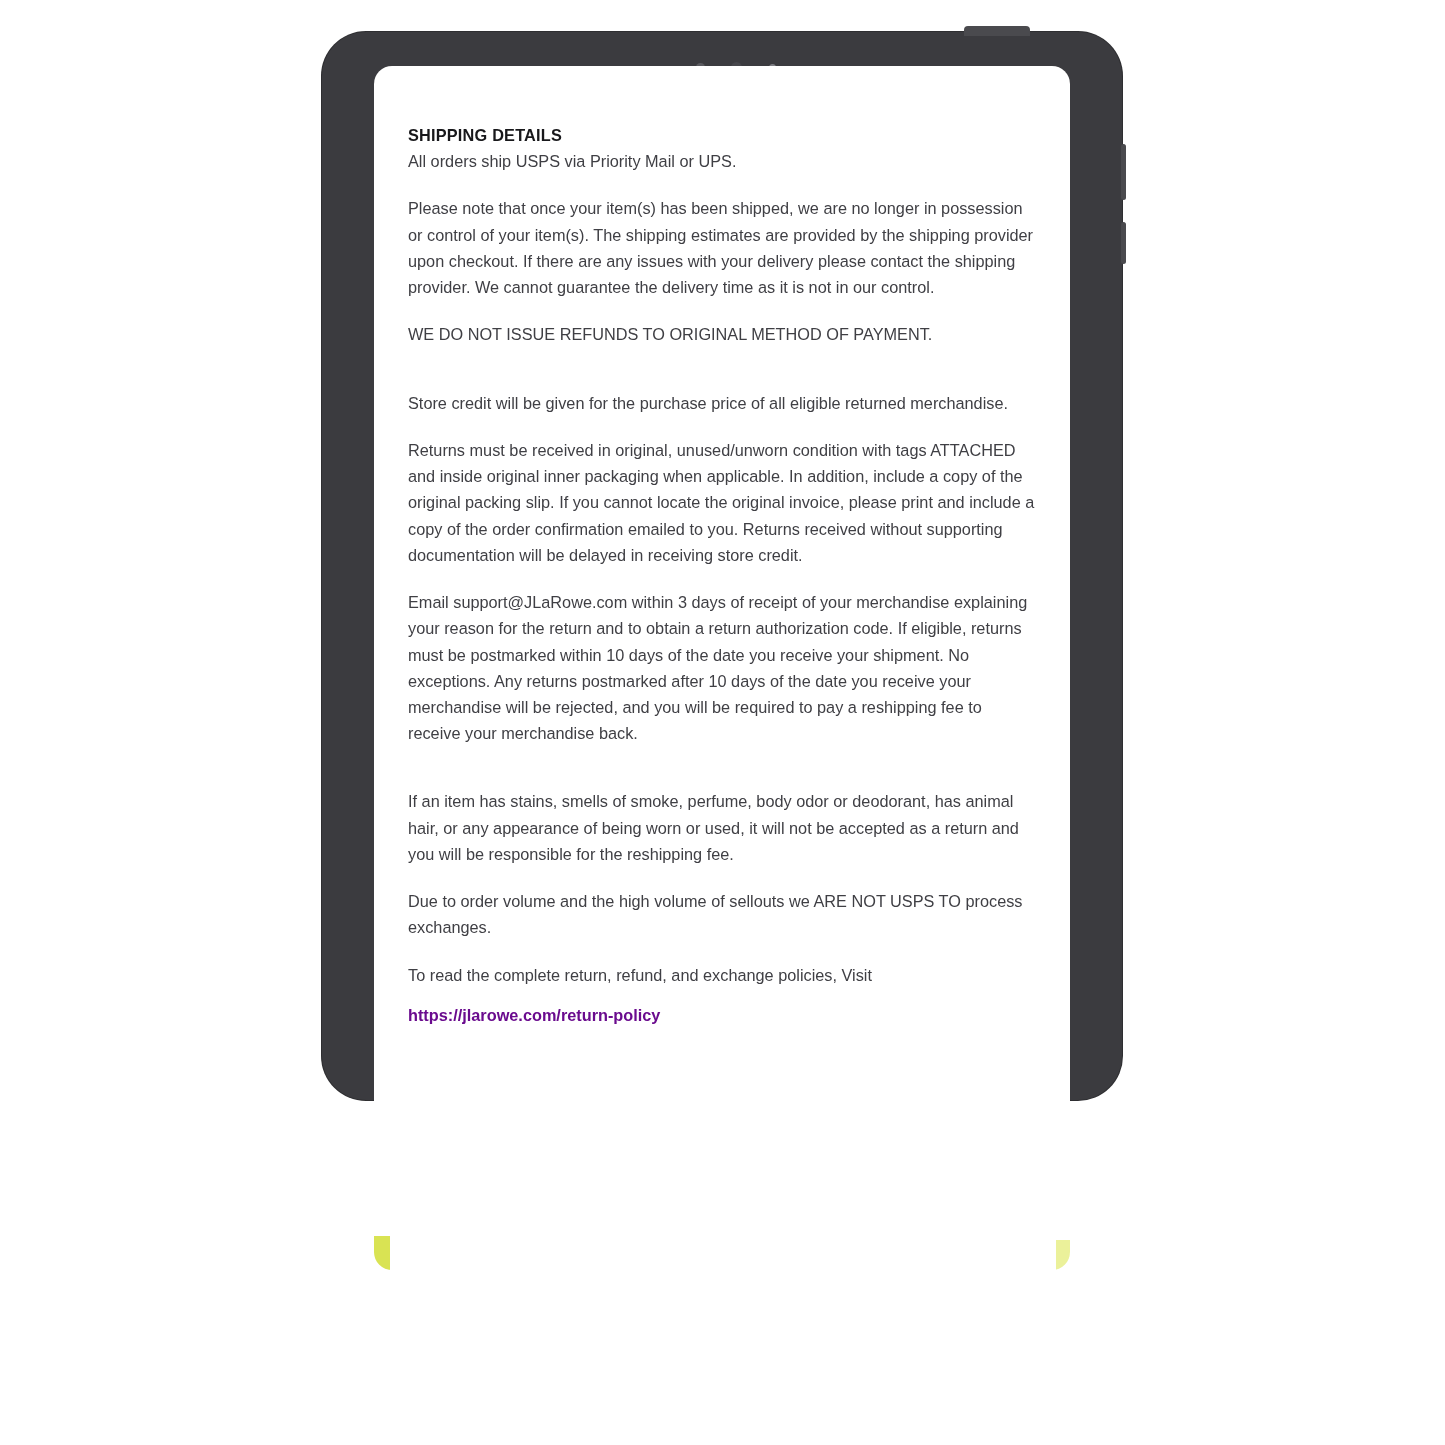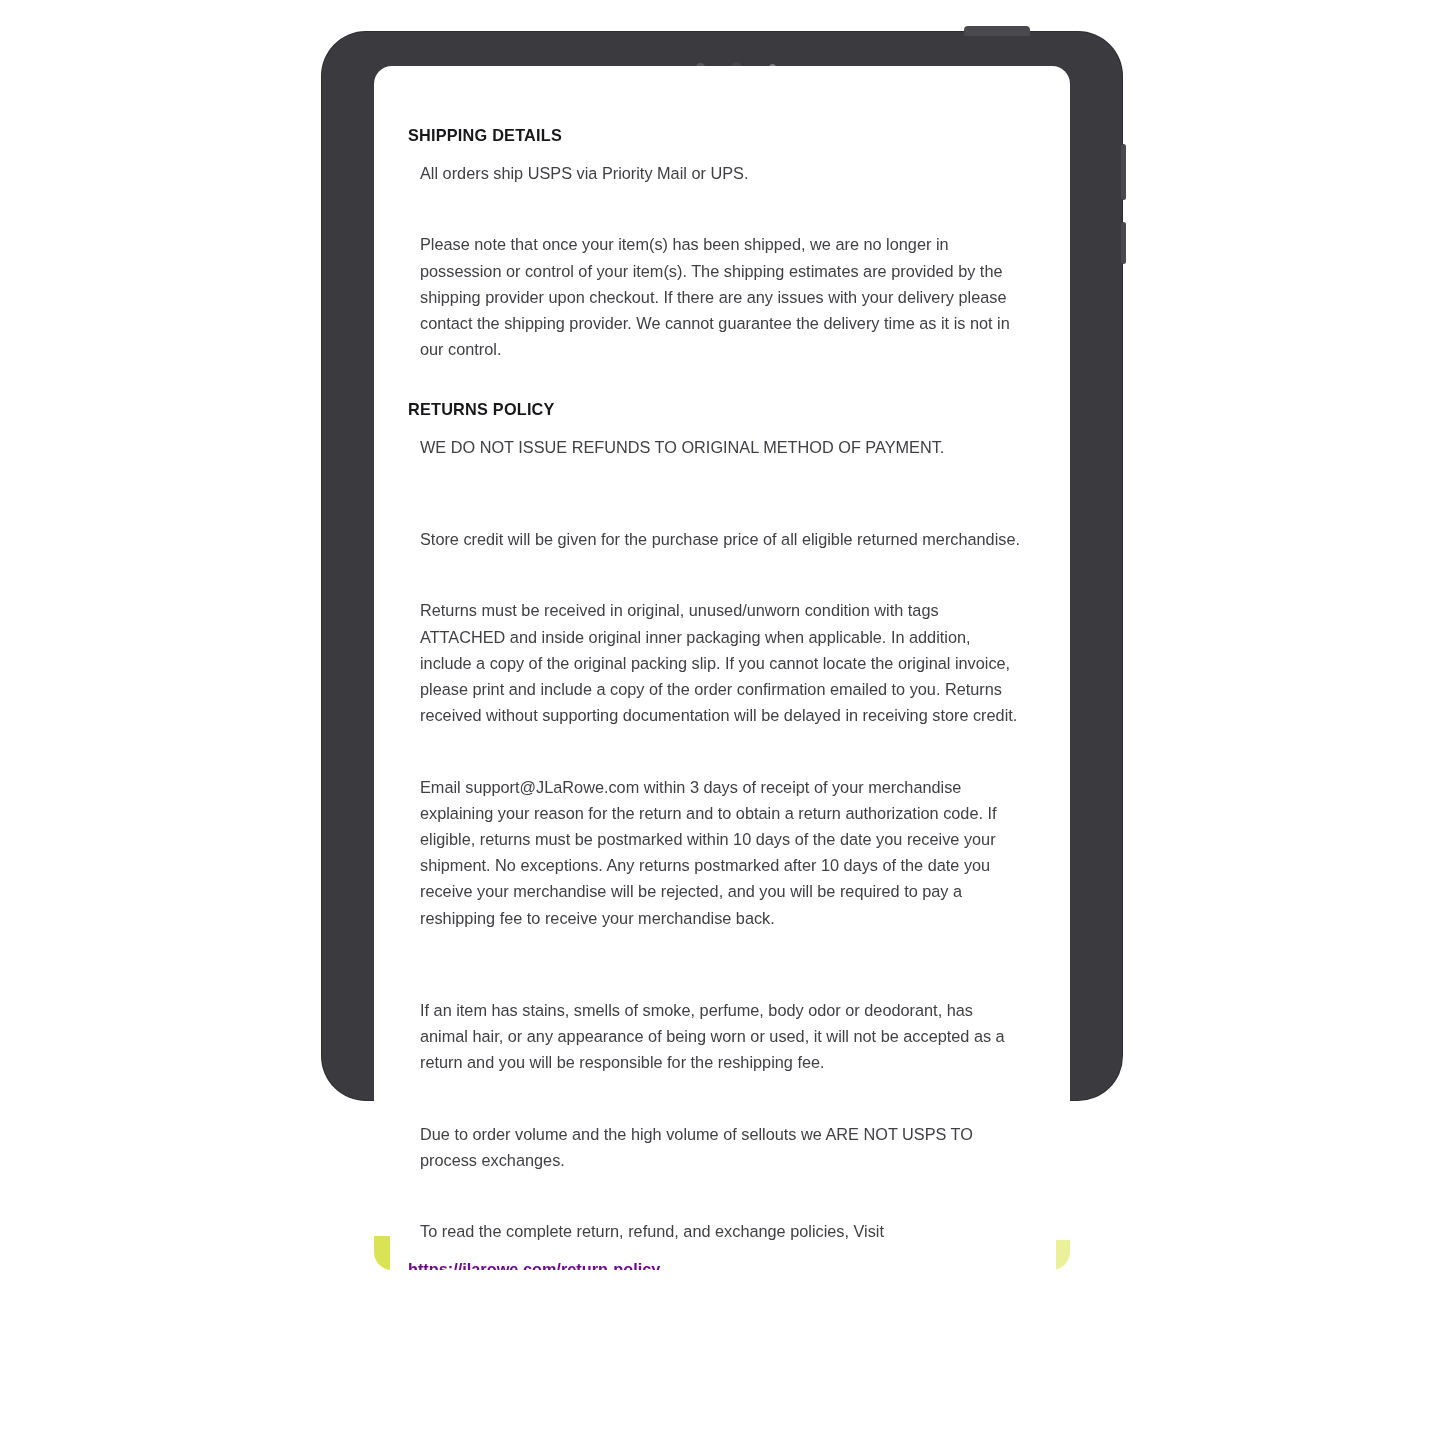--- a/index.html
+++ b/index.html
@@ -109,35 +109,35 @@
     font-size: 16.3px;
     line-height: 1.61;
   }
   .doc-h {
     font-weight: bold;
     color: #18181b;
     letter-spacing: 0.2px;
     font-size: 16.3px;
   }
   .p {
-    margin: 12px;
+    margin: 0;
   }
   .gap {
     height: 21px;
   }
   .inline-h {
     font-weight: bold;
     color: #18181b;
   }
   #policy-link {
     display: inline-block;
     font-weight: bold;
     color: #6a0b8e;
     text-decoration: none;
-    margin-top: 0;
+    margin-top: 14px;
     font-size: 16.3px;
   }
 </style>
 </head>
 <body>
 
 <div id="device-frame">
 
   <div id="top-btn"></div>
   <div class="side-btn" id="btn-power"></div>
@@ -151,21 +151,20 @@
 
     <div id="doc">
 
       <div class="doc-h">SHIPPING DETAILS</div>
       <p class="p">All orders ship USPS via Priority Mail or UPS.</p>
 
       <div class="gap"></div>
       <p class="p">Please note that once your item(s) has been shipped, we are no longer in possession or control of your item(s). The shipping estimates are provided by the shipping provider upon checkout. If there are any issues with your delivery please contact the shipping provider. We cannot guarantee the delivery time as it is not in our control.</p>
 
       <div class="gap"></div>
-      <div class="doc-h">RETURNS POLICY</div>
       <p class="p">WE DO NOT ISSUE REFUNDS TO ORIGINAL METHOD OF PAYMENT.</p>
 
       <div class="gap"></div>
 
       <div class="gap"></div>
       <p class="p">Store credit will be given for the purchase price of all eligible returned merchandise.</p>
 
       <div class="gap"></div>
       <p class="p">Returns must be received in original, unused/unworn condition with tags ATTACHED and inside original inner packaging when applicable. In addition, include a copy of the original packing slip. If you cannot locate the original invoice, please print and include a copy of the order confirmation emailed to you. Returns received without supporting documentation will be delayed in receiving store credit.</p>
 

